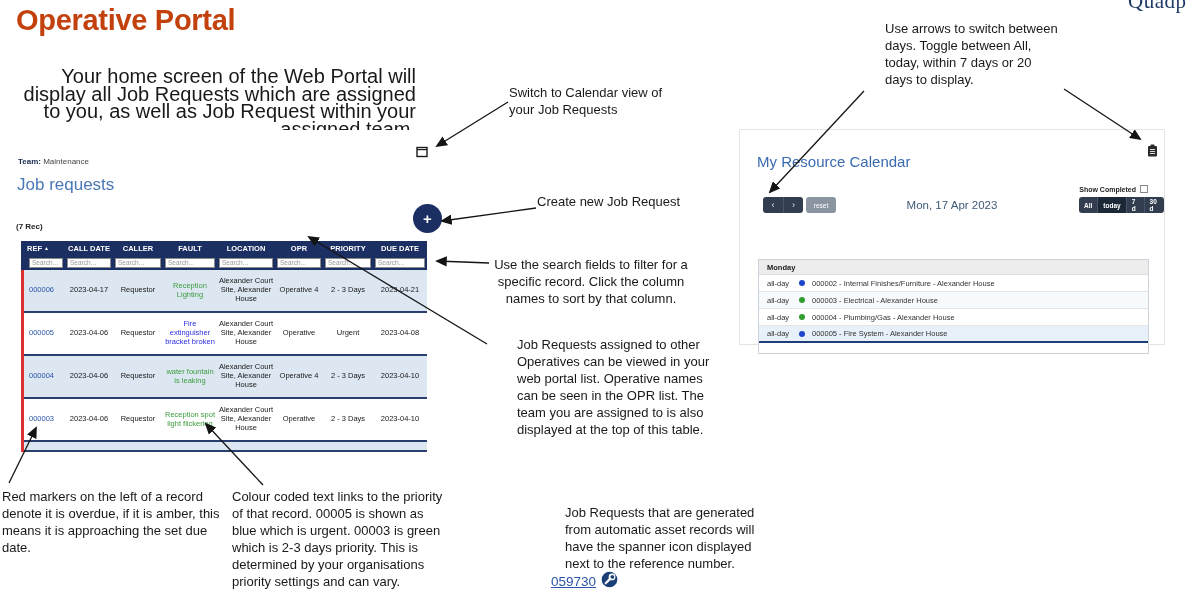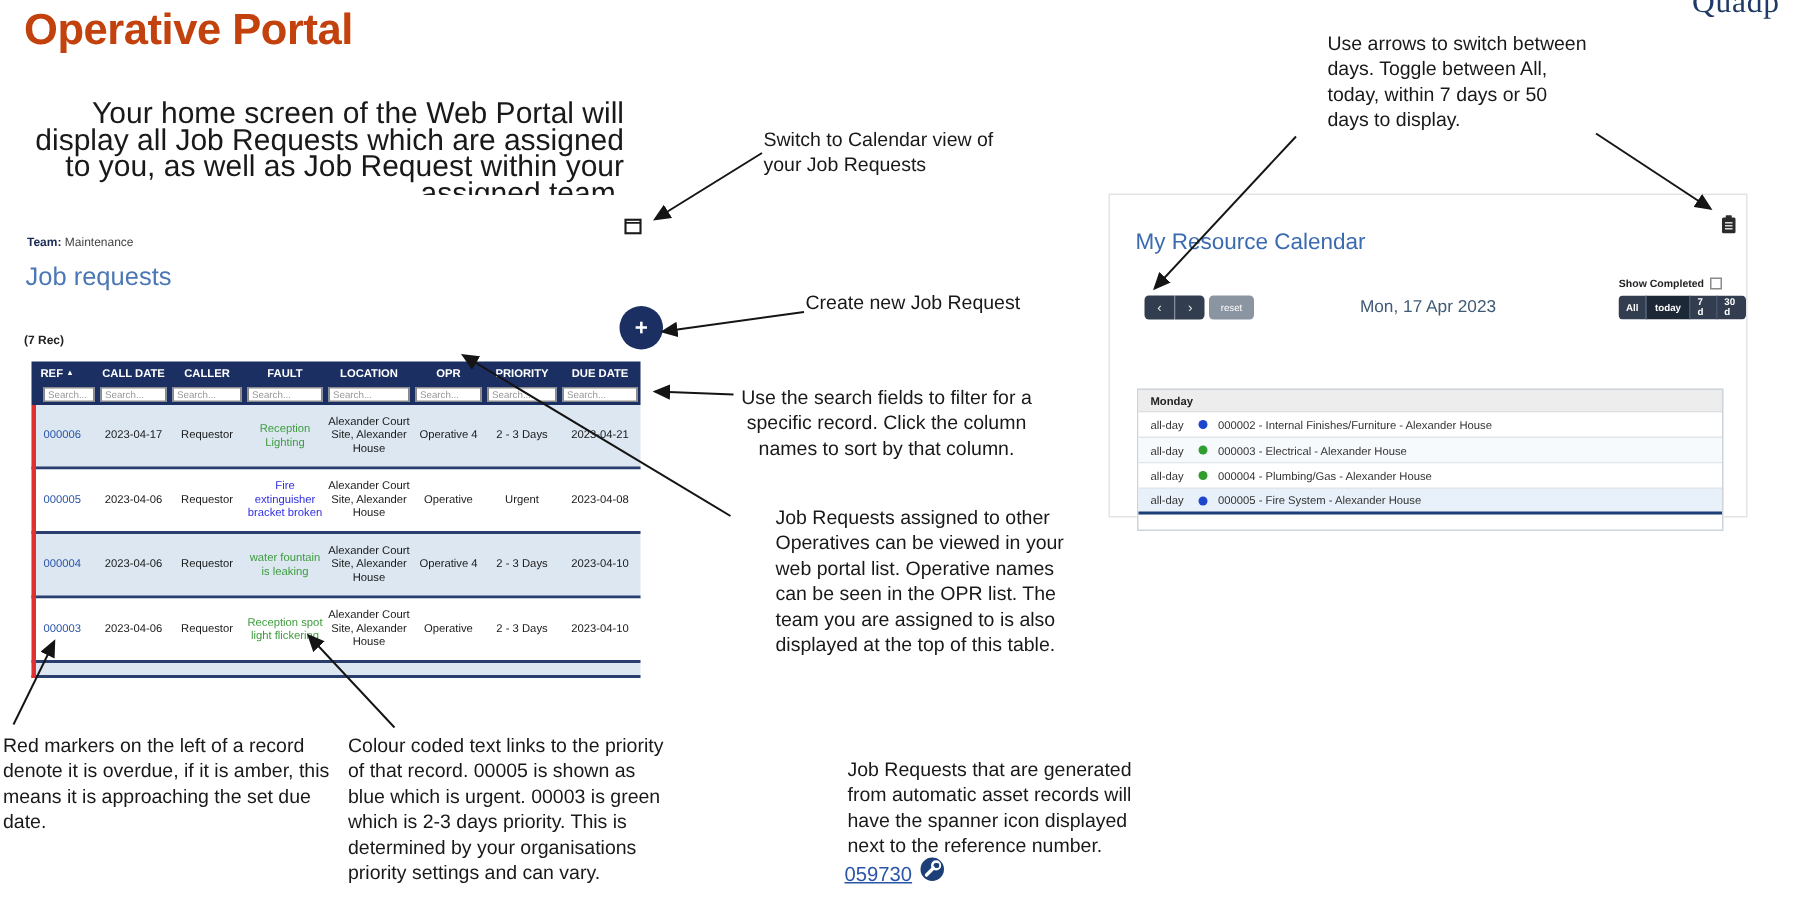--- a/index.html
+++ b/index.html
@@ -82,21 +82,21 @@
   .event-row { height:17px; display:flex; align-items:center; font-size:7.5px; color:#333;
                border-bottom:1px solid #e2e6ea; cursor:pointer; background:#fff; }
   .event-row.tint { background:#f7fafd; }
   .event-row.hl { background:var(--calRowAlt); border-bottom:2px solid #1c3f77; }
   .ev-time { width:40px; padding-left:8px; }
   .dot { width:6px; height:6px; border-radius:50%; margin-right:7px; flex:none; }
   .dot[data-color="blue"]  { background:var(--dotBlue); }
   .dot[data-color="green"] { background:var(--dotGreen); }
 
   
-  .asset-link-row { position:absolute; left:563px; top:571px; display:flex; align-items:center; gap:5px; }
+  .asset-link-row { position:absolute; left:551px; top:571px; display:flex; align-items:center; gap:5px; }
   .asset-link { font-size:13.5px; color:var(--link); text-decoration:underline; cursor:pointer; }
 
   
   .arrows { position:absolute; left:0; top:0; pointer-events:none; }
 </style>
 </head>
 <body>
 
 <div class="canvas">
 
@@ -238,21 +238,21 @@
       </div>
     </div>
   </div>
 
   <div class="note" style="left:509px; top:84px; width:168px;">Switch to Calendar view of your Job Requests</div>
   <div class="note" style="left:537px; top:193px; white-space:nowrap;">Create new Job Request</div>
   <div class="note" style="left:492px; top:256px; width:198px;text-align:center;">Use the search fields to filter for a specific record. Click the column names to sort by that column.</div>
   <div class="note" style="left:517px; top:336px; width:196px;">Job Requests assigned to other Operatives can be viewed in your web portal list. Operative names can be seen in the OPR list. The team you are assigned to is also displayed at the top of this table.</div>
   <div class="note" style="left:2px; top:488px; width:218px;">Red markers on the left of a record denote it is overdue, if it is amber, this means it is approaching the set due date.</div>
   <div class="note" style="left:232px; top:488px; width:214px;">Colour coded text links to the priority of that record. 00005 is shown as blue which is urgent. 00003 is green which is 2-3 days priority. This is determined by your organisations priority settings and can vary.</div>
-  <div class="note" style="left:885px; top:20px; width:176px;">Use arrows to switch between days. Toggle between All, today, within 7 days or 50 days to display.</div>
+  <div class="note" style="left:885px; top:20px; width:176px;">Use arrows to switch between days. Toggle between All, today, within 7 days or 20 days to display.</div>
   <div class="note" style="left:565px; top:504px; width:206px;">Job Requests that are generated from automatic asset records will have the spanner icon displayed next to the reference number.</div>
 
   <div class="asset-link-row">
     <a class="asset-link">059730</a>
     <span>
       <svg width="17" height="17" viewBox="0 0 20 20">
         <circle cx="10" cy="10" r="9.2" fill="#1c3f77"></circle>
         <circle cx="13" cy="7" r="3" fill="none" stroke="#fff" stroke-width="2"></circle>
         <rect x="12" y="5.4" width="3.4" height="3.2" fill="#1c3f77"></rect>
         <line x1="5.5" y1="14.5" x2="11" y2="9" stroke="#fff" stroke-width="2.6" stroke-linecap="round"></line>

